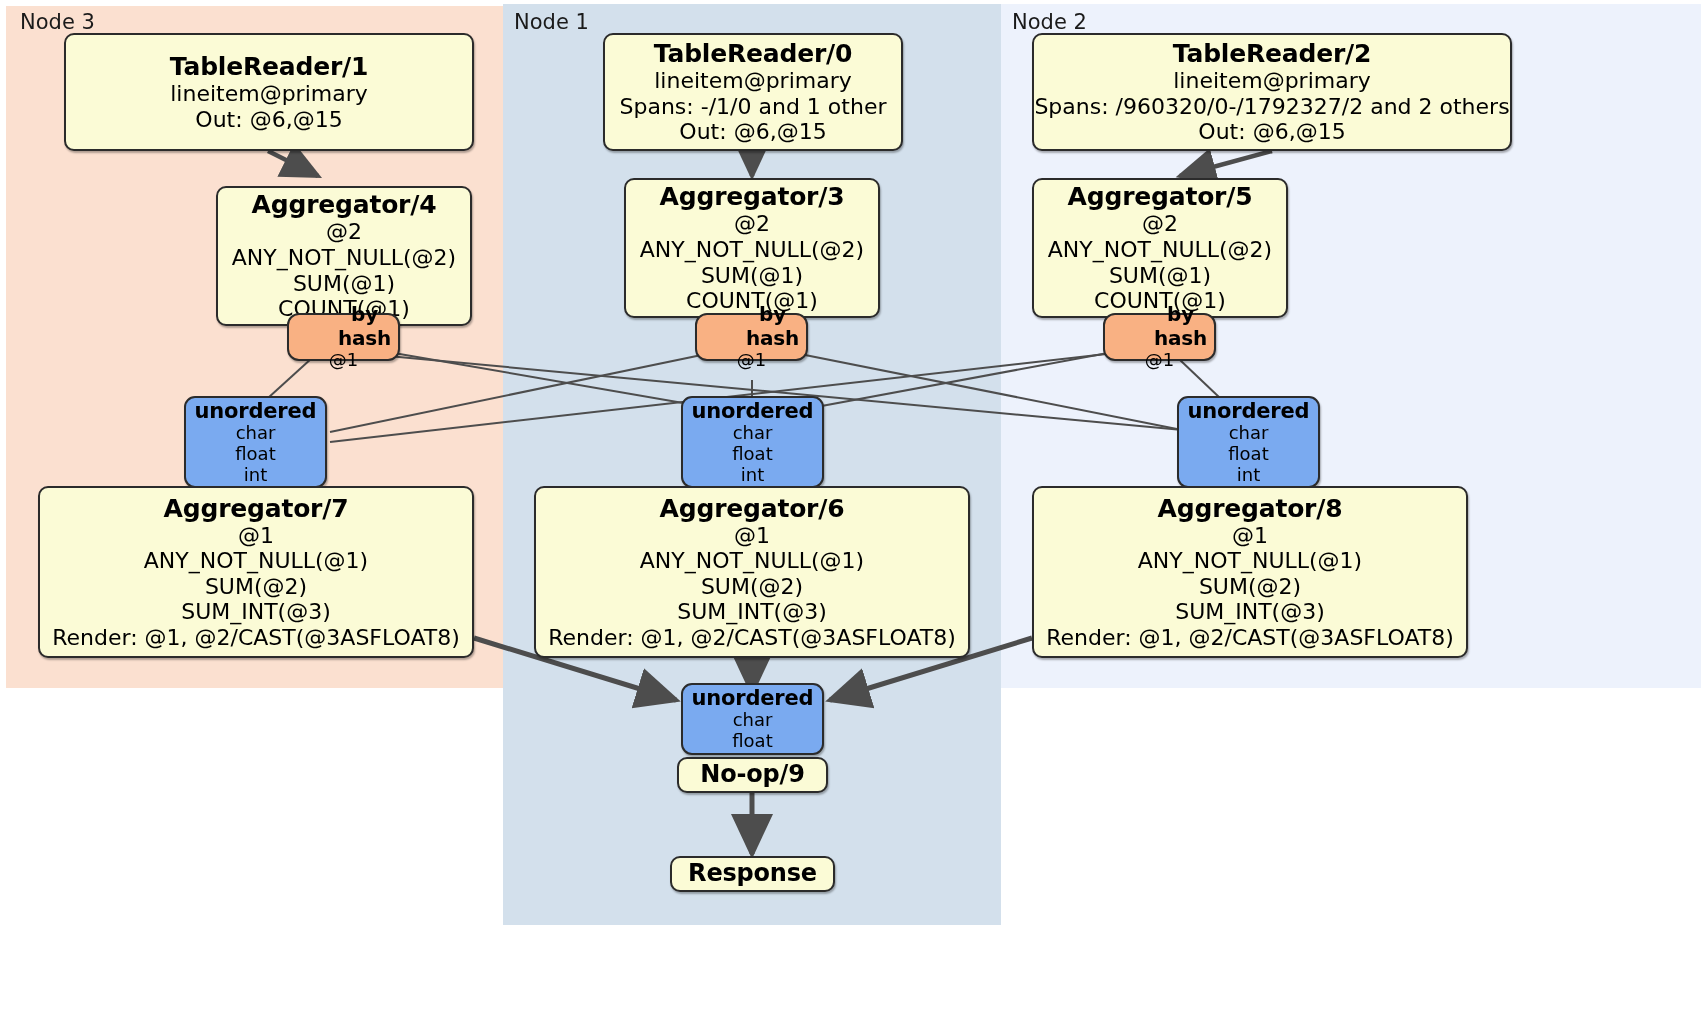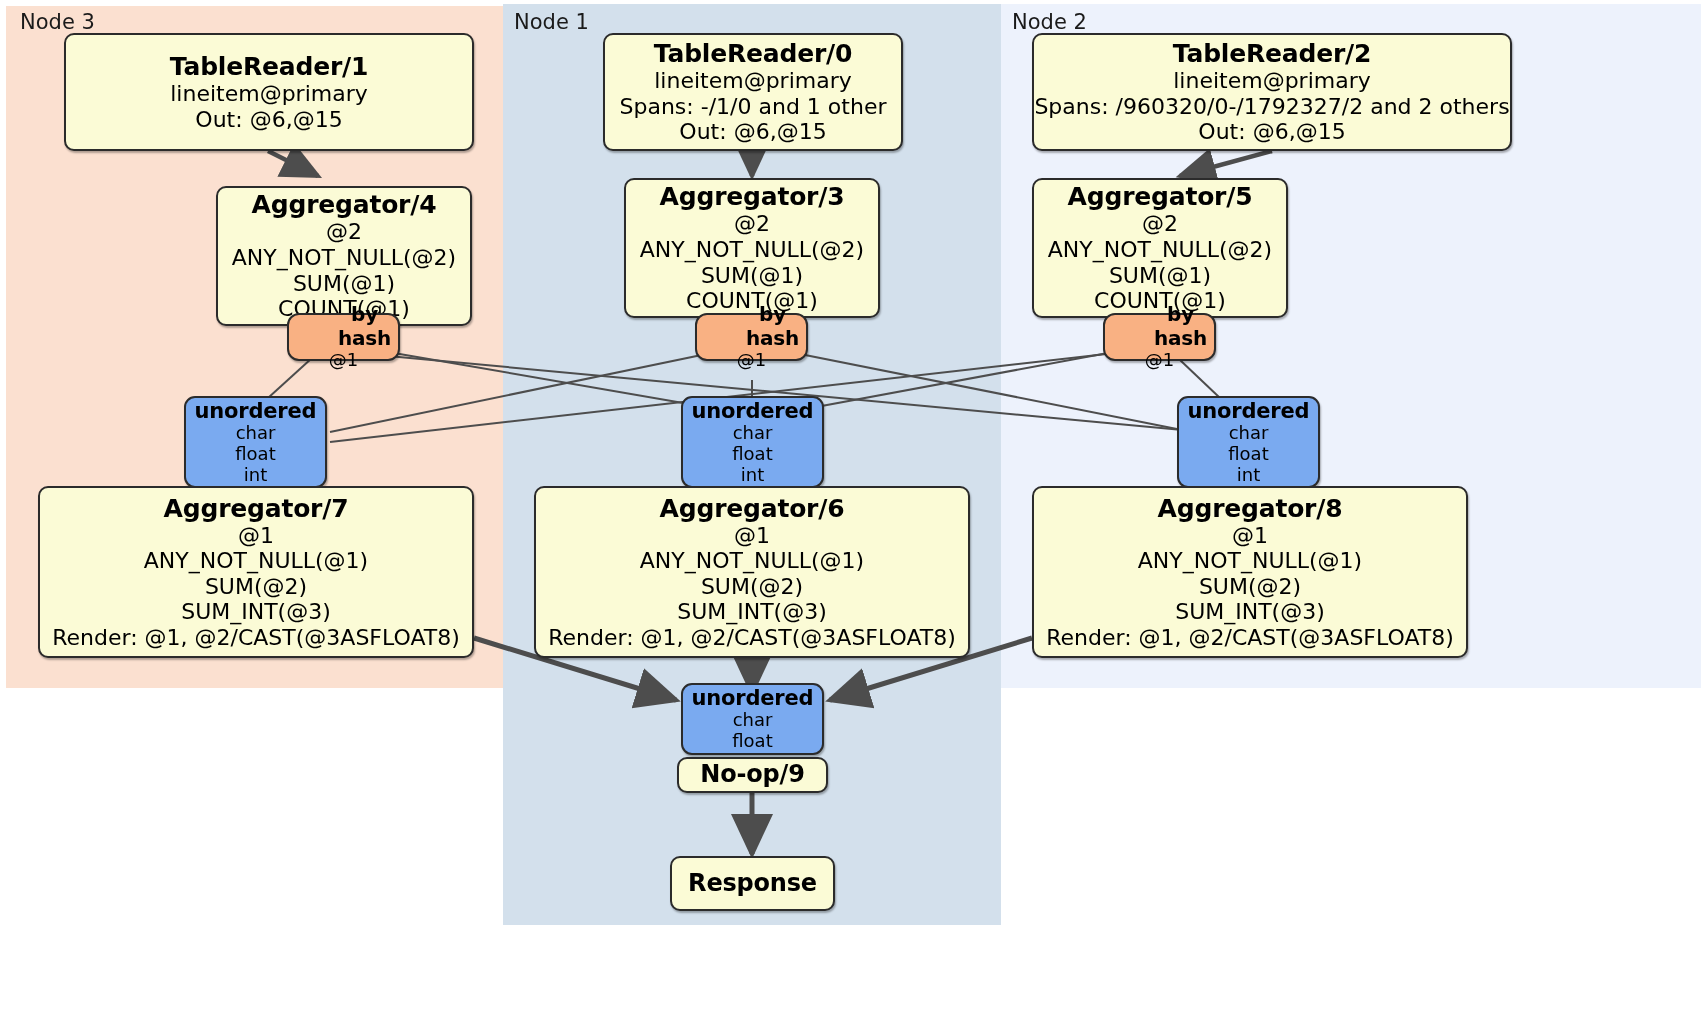--- a/index.html
+++ b/index.html
@@ -232,17 +232,17 @@
   <div class="node sync" style="left:681px; top:683px; width:143px; height:72px;">
     <div class="ttl">unordered</div>
     <div class="ln">char</div>
     <div class="ln">float</div>
   </div>
 
   <div class="node proc small-proc" style="left:677px; top:757px; width:151px; height:36px;">
     <div class="ttl">No-op/9</div>
   </div>
 
-  <div class="node proc small-proc" style="left:670px; top:856px; width:165px; height:55px;">
+  <div class="node proc small-proc" style="left:670px; top:856px; width:165px; height:36px;">
     <div class="ttl">Response</div>
   </div>
 
 </div>
 
 </body></html>

